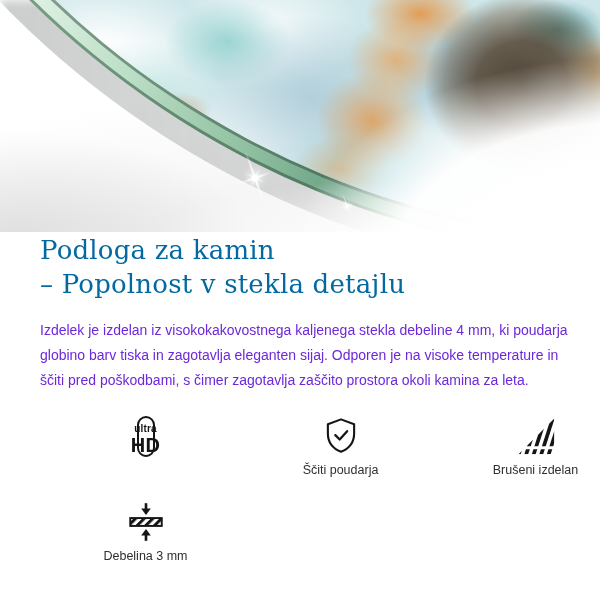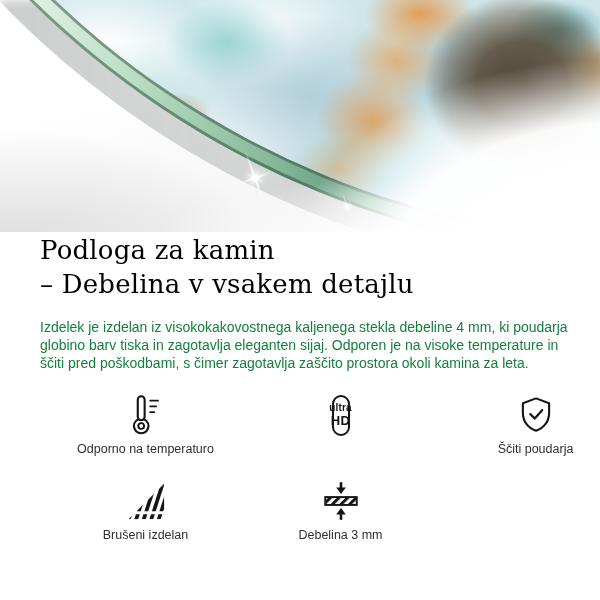--- a/index.html
+++ b/index.html
@@ -95,30 +95,30 @@
   .sparkle.small { left: 347px; top: 206px; transform: translate(-50%,-50%) rotate(-20deg) scale(.45); }
 
   
   .content { padding: 0 40px; }
   .title {
     margin-top: 1px;
     font-family: "DejaVu Serif", "Liberation Serif", serif;
     font-weight: 400;
     font-size: 26px;
     line-height: 34px;
-    color: #000000;
+    color: #0369a1;
     letter-spacing: 0.2px;
   }
   .title span { display: block; }
   .intro {
     margin-top: 17px;
     width: 532px;
     font-size: 14px;
-    line-height: 18px;
-    color: #15803d;
+    line-height: 25px;
+    color: #6d28d9;
   }
 
   
   .features {
     margin: 20px 0 0 8px;
     display: grid;
     grid-template-columns: 195px 195px 195px;
     row-gap: 20px;
   }
   .feature { display: flex; flex-direction: column; align-items: center; }
@@ -129,25 +129,25 @@
   .feature .label {
     margin-top: 3px;
     font-size: 12.5px;
     line-height: 17px;
     color: #2f2f2f;
     white-space: nowrap;
   }
   .hd-box {
     width: 18px; height: 41px;
     border: 2.5px solid #141414; border-radius: 9px;
-    display: flex; flex-direction: column; align-items: center; justify-content: center;
+    display: flex; flex-direction: column; align-items: center; justify-content: flex-end;
     line-height: 1;
   }
   .hd-box .hd-top { font-size: 10px; font-weight: 700; letter-spacing: .2px; margin-bottom: 1px; }
-  .hd-box .hd-bottom { font-size: 13px; font-weight: 800; letter-spacing: .3px; }
+  .hd-box .hd-bottom { font-size: 20px; font-weight: 800; letter-spacing: .3px; }
   svg { display: block; }
 </style>
 </head>
 <body>
 
 <div class="hero">
   <div class="layer glass-shadow"></div>
   <div class="layer glass-rim-outer"></div>
   <div class="layer glass-rim"></div>
   <div class="layer glass-edge-line"></div>
@@ -163,39 +163,26 @@
   <div class="sparkle small">
     <i class="ray v"></i>
       <i class="ray h"></i>
       <i class="core"></i>
   </div>
 </div>
 
 <div class="content">
   <h1 class="title">
     <span>Podloga za kamin</span>
-    <span>– Debelina v vsakem detajlu</span>
+    <span>– Popolnost v stekla detajlu</span>
   </h1>
   <p class="intro">Izdelek je izdelan iz visokokakovostnega kaljenega stekla debeline 4 mm, ki poudarja globino barv tiska in zagotavlja eleganten sijaj. Odporen je na visoke temperature in ščiti pred poškodbami, s čimer zagotavlja zaščito prostora okoli kamina za leta.</p>
 
   <div class="features">
 
-    <div class="feature">
-      <div class="icon-box">
-        <svg width="46" height="46" viewBox="0 0 48 48" fill="none" stroke="#151515">
-          <circle cx="19" cy="35.5" r="7.6" stroke-width="2.2"></circle>
-          <rect x="15.4" y="4.5" width="7.2" height="25" rx="3.6" fill="#ffffff" stroke-width="2.2"></rect>
-          <circle cx="19" cy="35.5" r="3" stroke-width="2"></circle>
-          <path d="M28.5 9 H36.5" stroke-width="2" stroke-linecap="round"></path>
-          <path d="M28.5 15 H34.5" stroke-width="2" stroke-linecap="round"></path>
-          <path d="M28.5 21 H32.5" stroke-width="2" stroke-linecap="round"></path>
-        </svg>
-      </div>
-      <div class="label">Odporno na temperaturo</div>
-    </div>
 
     <div class="feature">
       <div class="icon-box">
         <div class="hd-box">
           <span class="hd-top">ultra</span>
           <span class="hd-bottom">HD</span>
         </div>
       </div>
     </div>
 

